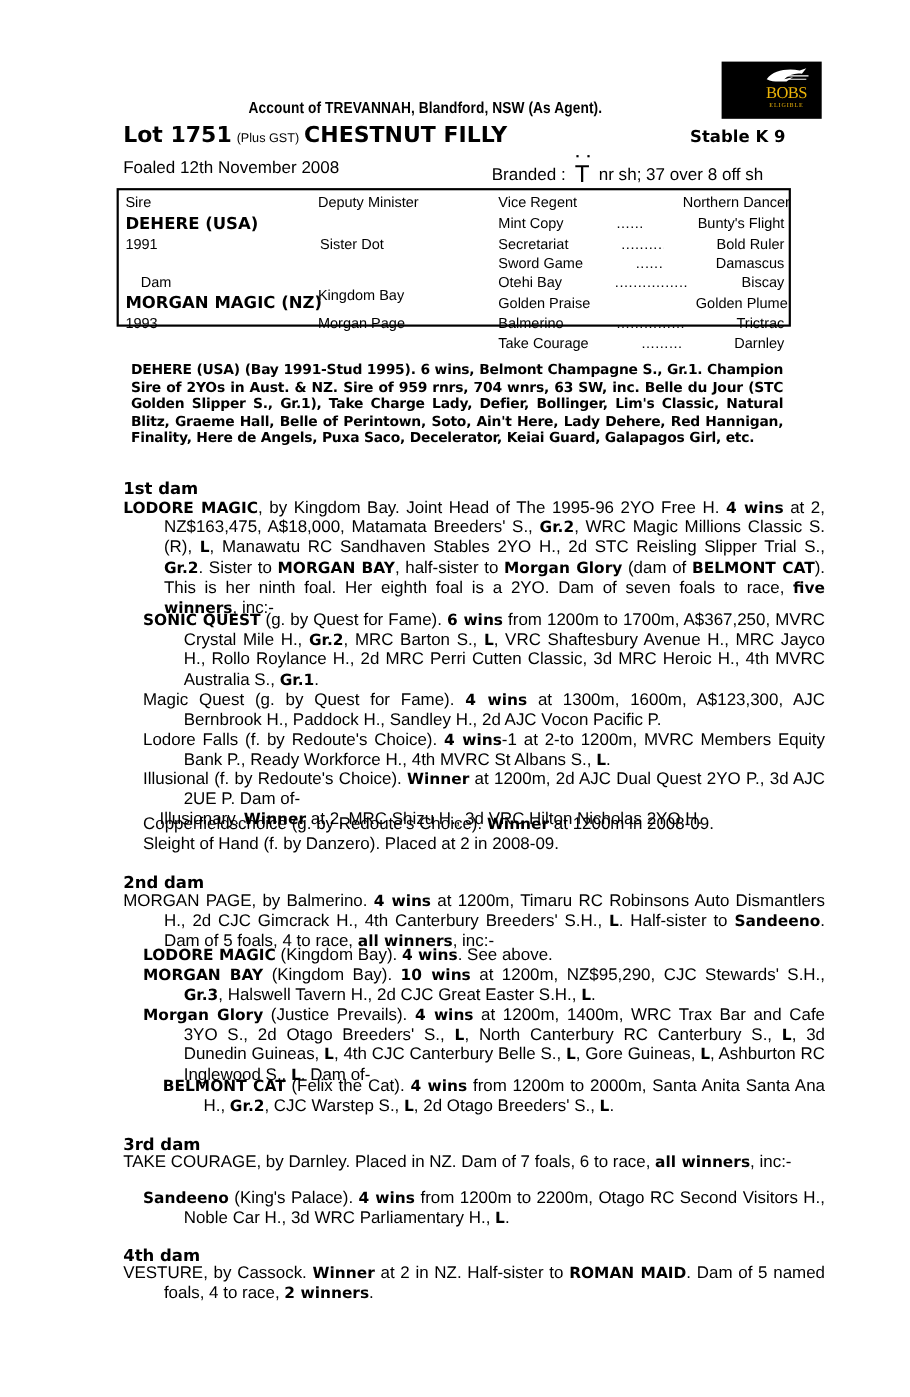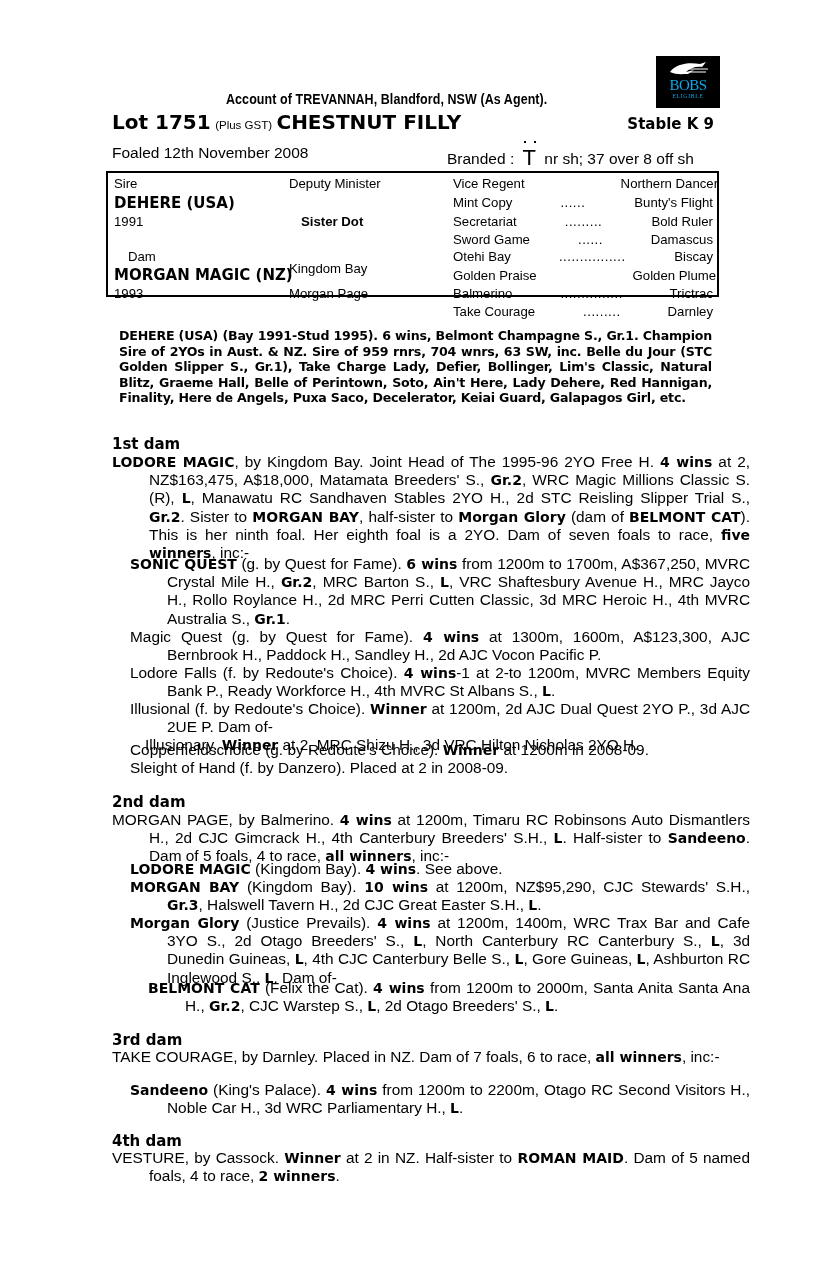--- a/index.html
+++ b/index.html
@@ -3,21 +3,21 @@
 <meta charset="utf-8">
 <style>
   html, body { margin: 0; padding: 0; background: #ffffff; }
   body {
     width: 827px; height: 1270px; position: relative; overflow: hidden;
     font-family: "Liberation Sans", sans-serif; color: #000;
   }
   .abs { position: absolute; }
   .logo {
     left: 656px; top: 56px; width: 64px; height: 52px; background: #000;
-    color: #0ea5e9; text-align: center;
+    color: #eab308; text-align: center; padding-left: 27px;
   }
   .logo svg { display: block; margin: 4px auto 0; }
   .logo .bobs { font-family: "Liberation Serif", serif; font-size: 15px; line-height: 14px; letter-spacing: -0.5px; }
   .logo .elig { font-family: "Liberation Serif", serif; font-size: 5.5px; letter-spacing: 0.8px; line-height: 8px; }
   .account {
     left: 226px; top: 91px; font-weight: bold; font-size: 14.5px;
     font-family: "Liberation Sans", sans-serif; transform: scaleX(0.86); transform-origin: left top;
     letter-spacing: 0.1px;
   }
   .lotline { left: 112px; top: 110px; width: 602px; height: 26px; }
@@ -82,21 +82,21 @@
   <span>Branded :</span>
   <span class="brandmark">T</span>
   <span>nr sh; 37 over 8 off sh</span>
 </div>
 
 <div class="abs pedbox">
   <span class="ped" style="left:6px; top:3px;">Sire</span>
   <span class="pedbig" style="left:6px; top:21px;">DEHERE (USA)</span>
   <span class="ped" style="left:6px; top:41px;">1991</span>
   <span class="ped" style="left:181px; top:3px;">Deputy Minister</span>
-  <span class="ped" style="left:193px; top:41px;font-weight:bold;">Sister Dot</span>
+  <span class="ped" style="left:183px; top:41px;">Sister Dot</span>
 
   <span class="ped" style="left:20px; top:76px;">Dam</span>
   <span class="pedbig" style="left:6px; top:93px;">MORGAN MAGIC (NZ)</span>
   <span class="ped" style="left:6px; top:113px;">1993</span>
   <span class="ped" style="left:181px; top:88px;">Kingdom Bay</span>
   <span class="ped" style="left:181px; top:113px;">Morgan Page</span>
 
   <div class="gg" style="top:3px;">
       <span>Vice Regent</span>
       <span class="dots"></span>

